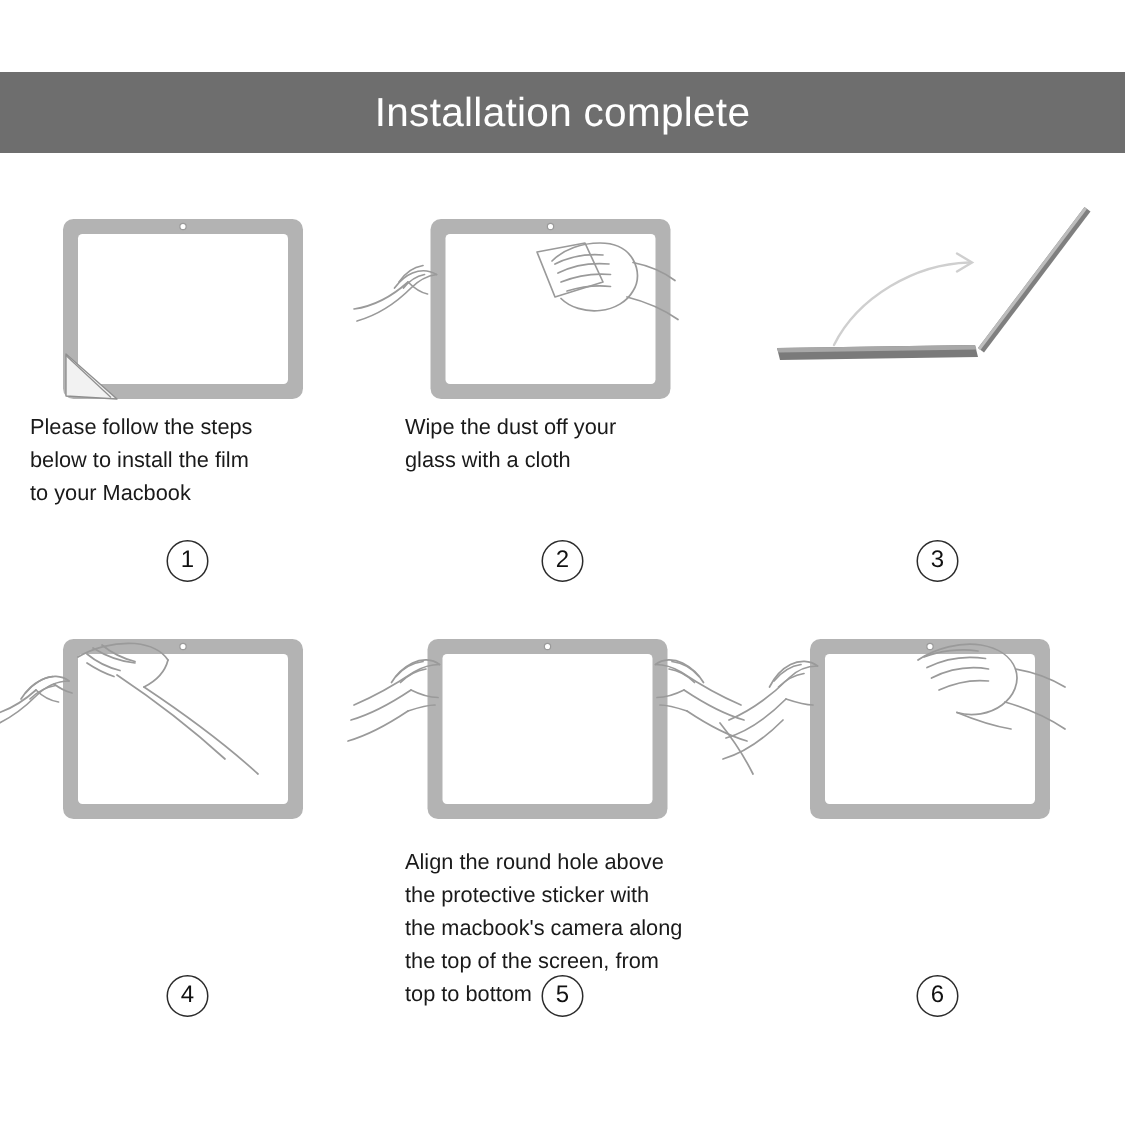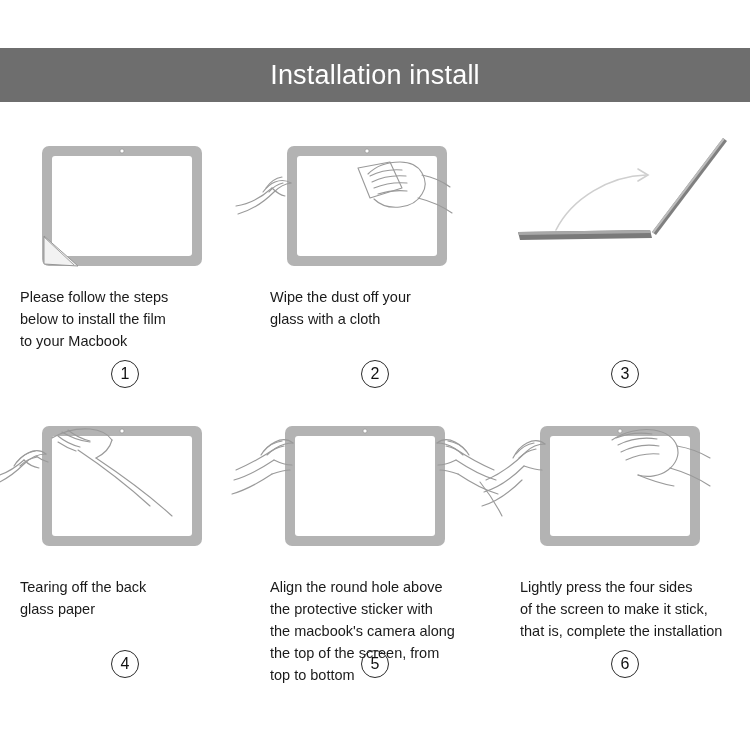--- a/index.html
+++ b/index.html
@@ -63,21 +63,21 @@
     top: 0;
     overflow: visible;
   }
 
   .step-caption {
     font-size: 14.5px;
     line-height: 22px;
     color: #1a1a1a;
     padding-left: 20px;
     padding-right: 8px;
-    margin-top: 18px;
+    margin-top: 6px;
     white-space: pre-line;
   }
 
   .step-number {
     position: absolute;
     left: 0;
     width: 250px;
     display: flex;
     justify-content: center;
   }
@@ -95,21 +95,21 @@
     justify-content: center;
     font-size: 16px;
     color: #111111;
     line-height: 1;
   }
 </style>
 </head>
 <body>
 
 <div class="header-bar">
-  <div class="header-title">Installation install</div>
+  <div class="header-title">Installation complete</div>
 </div>
 
 <div class="steps-grid">
 
   <div class="step-cell r1">
     <div class="figure-area">
       <svg width="250" height="160" viewBox="0 0 250 160">
 
         <g>
           <rect x="42" y="28" width="160" height="120" rx="7" fill="#b3b3b3"></rect>
@@ -220,22 +220,20 @@
           <path d="M112 32 C110 40 104 46 96 50"></path>
           <path d="M62 24 C70 29 80 33 90 34"></path>
           <path d="M68 22 C74 27 82 31 90 33"></path>
           <path d="M58 28 C64 33 72 37 80 39"></path>
           <path d="M96 50 C120 66 148 86 172 108"></path>
           <path d="M78 42 C102 58 128 78 150 98"></path>
           <path d="M58 34 C64 38 70 41 76 43"></path>
         </g>
       </svg>
     </div>
-    <div class="step-caption">Tearing off the back
-glass paper</div>
     <div class="step-number">
       <div class="circle-num">4</div>
     </div>
   </div>
 
   <div class="step-cell r2">
     <div class="figure-area">
       <svg width="250" height="160" viewBox="0 0 250 160">
         <g>
           <rect x="35" y="18" width="160" height="120" rx="7" fill="#b3b3b3"></rect>
@@ -301,21 +299,18 @@
           <path d="M116 30 C126 26 140 24 152 26"></path>
           <path d="M118 37 C130 31 144 29 157 31"></path>
           <path d="M121 44 C133 38 147 36 159 38"></path>
           <path d="M126 52 C137 47 149 45 159 46"></path>
           <path d="M177 38 C189 40 200 44 210 50"></path>
           <path d="M170 60 C184 64 198 70 210 78"></path>
           <path d="M138 67 C150 72 162 76 174 78"></path>
         </g>
       </svg>
     </div>
-    <div class="step-caption">Lightly press the four sides
-of the screen to make it stick,
-that is, complete the installation</div>
     <div class="step-number">
       <div class="circle-num">6</div>
     </div>
   </div>
 
 </div>
 
 </body></html>

